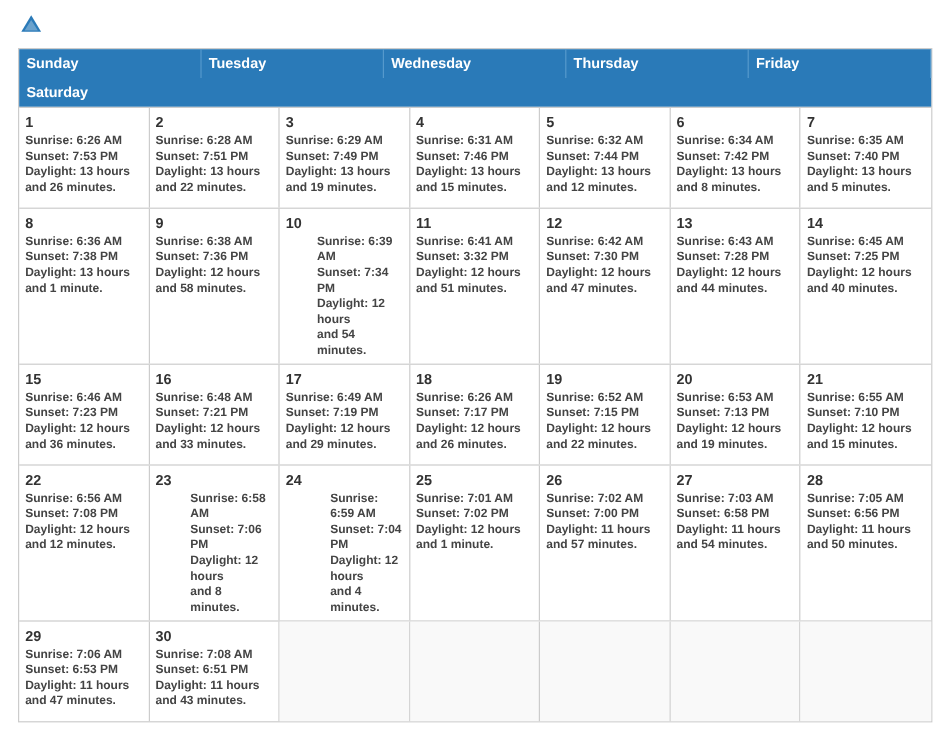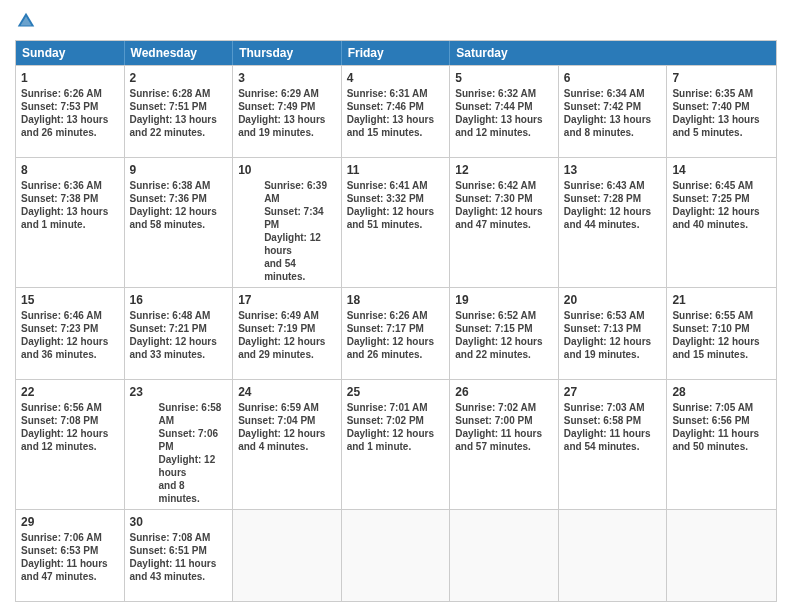--- a/index.html
+++ b/index.html
@@ -55,21 +55,21 @@
       color: #555;
     }
     .calendar {
       flex: 1;
       display: flex;
       flex-direction: column;
       border: 1px solid #ccc;
     }
     .cal-header {
       display: grid;
-      grid-template-columns: repeat(7, 1fr);
+      grid-template-columns: repeat(5, 1fr);
       background: #2a7ab8;
     }
     .cal-header-cell {
       color: #fff;
       font-weight: bold;
       font-size: 12px;
       padding: 5px 6px;
       text-align: left;
       border-right: 1px solid #5599cc;
     }
@@ -124,20 +124,21 @@
     </div>
     <div class="title-block">
       <div class="month-title"></div>
       <div class="location"></div>
     </div>
   </div>
 
   <div class="calendar">
     <div class="cal-header" id="cal-header-row">
         <div class="cal-header-cell">Sunday</div>
+        <div class="cal-header-cell">Tuesday</div>
         <div class="cal-header-cell">Wednesday</div>
         <div class="cal-header-cell">Thursday</div>
         <div class="cal-header-cell">Friday</div>
         <div class="cal-header-cell">Saturday</div>
       </div>
     <div class="cal-body" id="cal-body">
         <div class="cal-row">
           <div class="cal-cell">
             <span class="day-num">1</span>
             <div class="cell-text" style="white-space: pre-line;">Sunrise: 6:26 AM
@@ -300,21 +301,21 @@
           </div>
           <div class="cal-cell">
             <span class="day-num">23</span>
             <div class="cell-text" style="white-space: pre-line; margin-left: 29px;">Sunrise: 6:58 AM
 Sunset: 7:06 PM
 Daylight: 12 hours
 and 8 minutes.</div>
           </div>
           <div class="cal-cell">
             <span class="day-num">24</span>
-            <div class="cell-text" style="white-space: pre-line;">Sunrise: 6:59 AM
+            <div class="cell-text" style="white-space: pre-line; margin-left: 37px;">Sunrise: 6:59 AM
 Sunset: 7:04 PM
 Daylight: 12 hours
 and 4 minutes.</div>
           </div>
           <div class="cal-cell">
             <span class="day-num">25</span>
             <div class="cell-text" style="white-space: pre-line;">Sunrise: 7:01 AM
 Sunset: 7:02 PM
 Daylight: 12 hours
 and 1 minute.</div>

